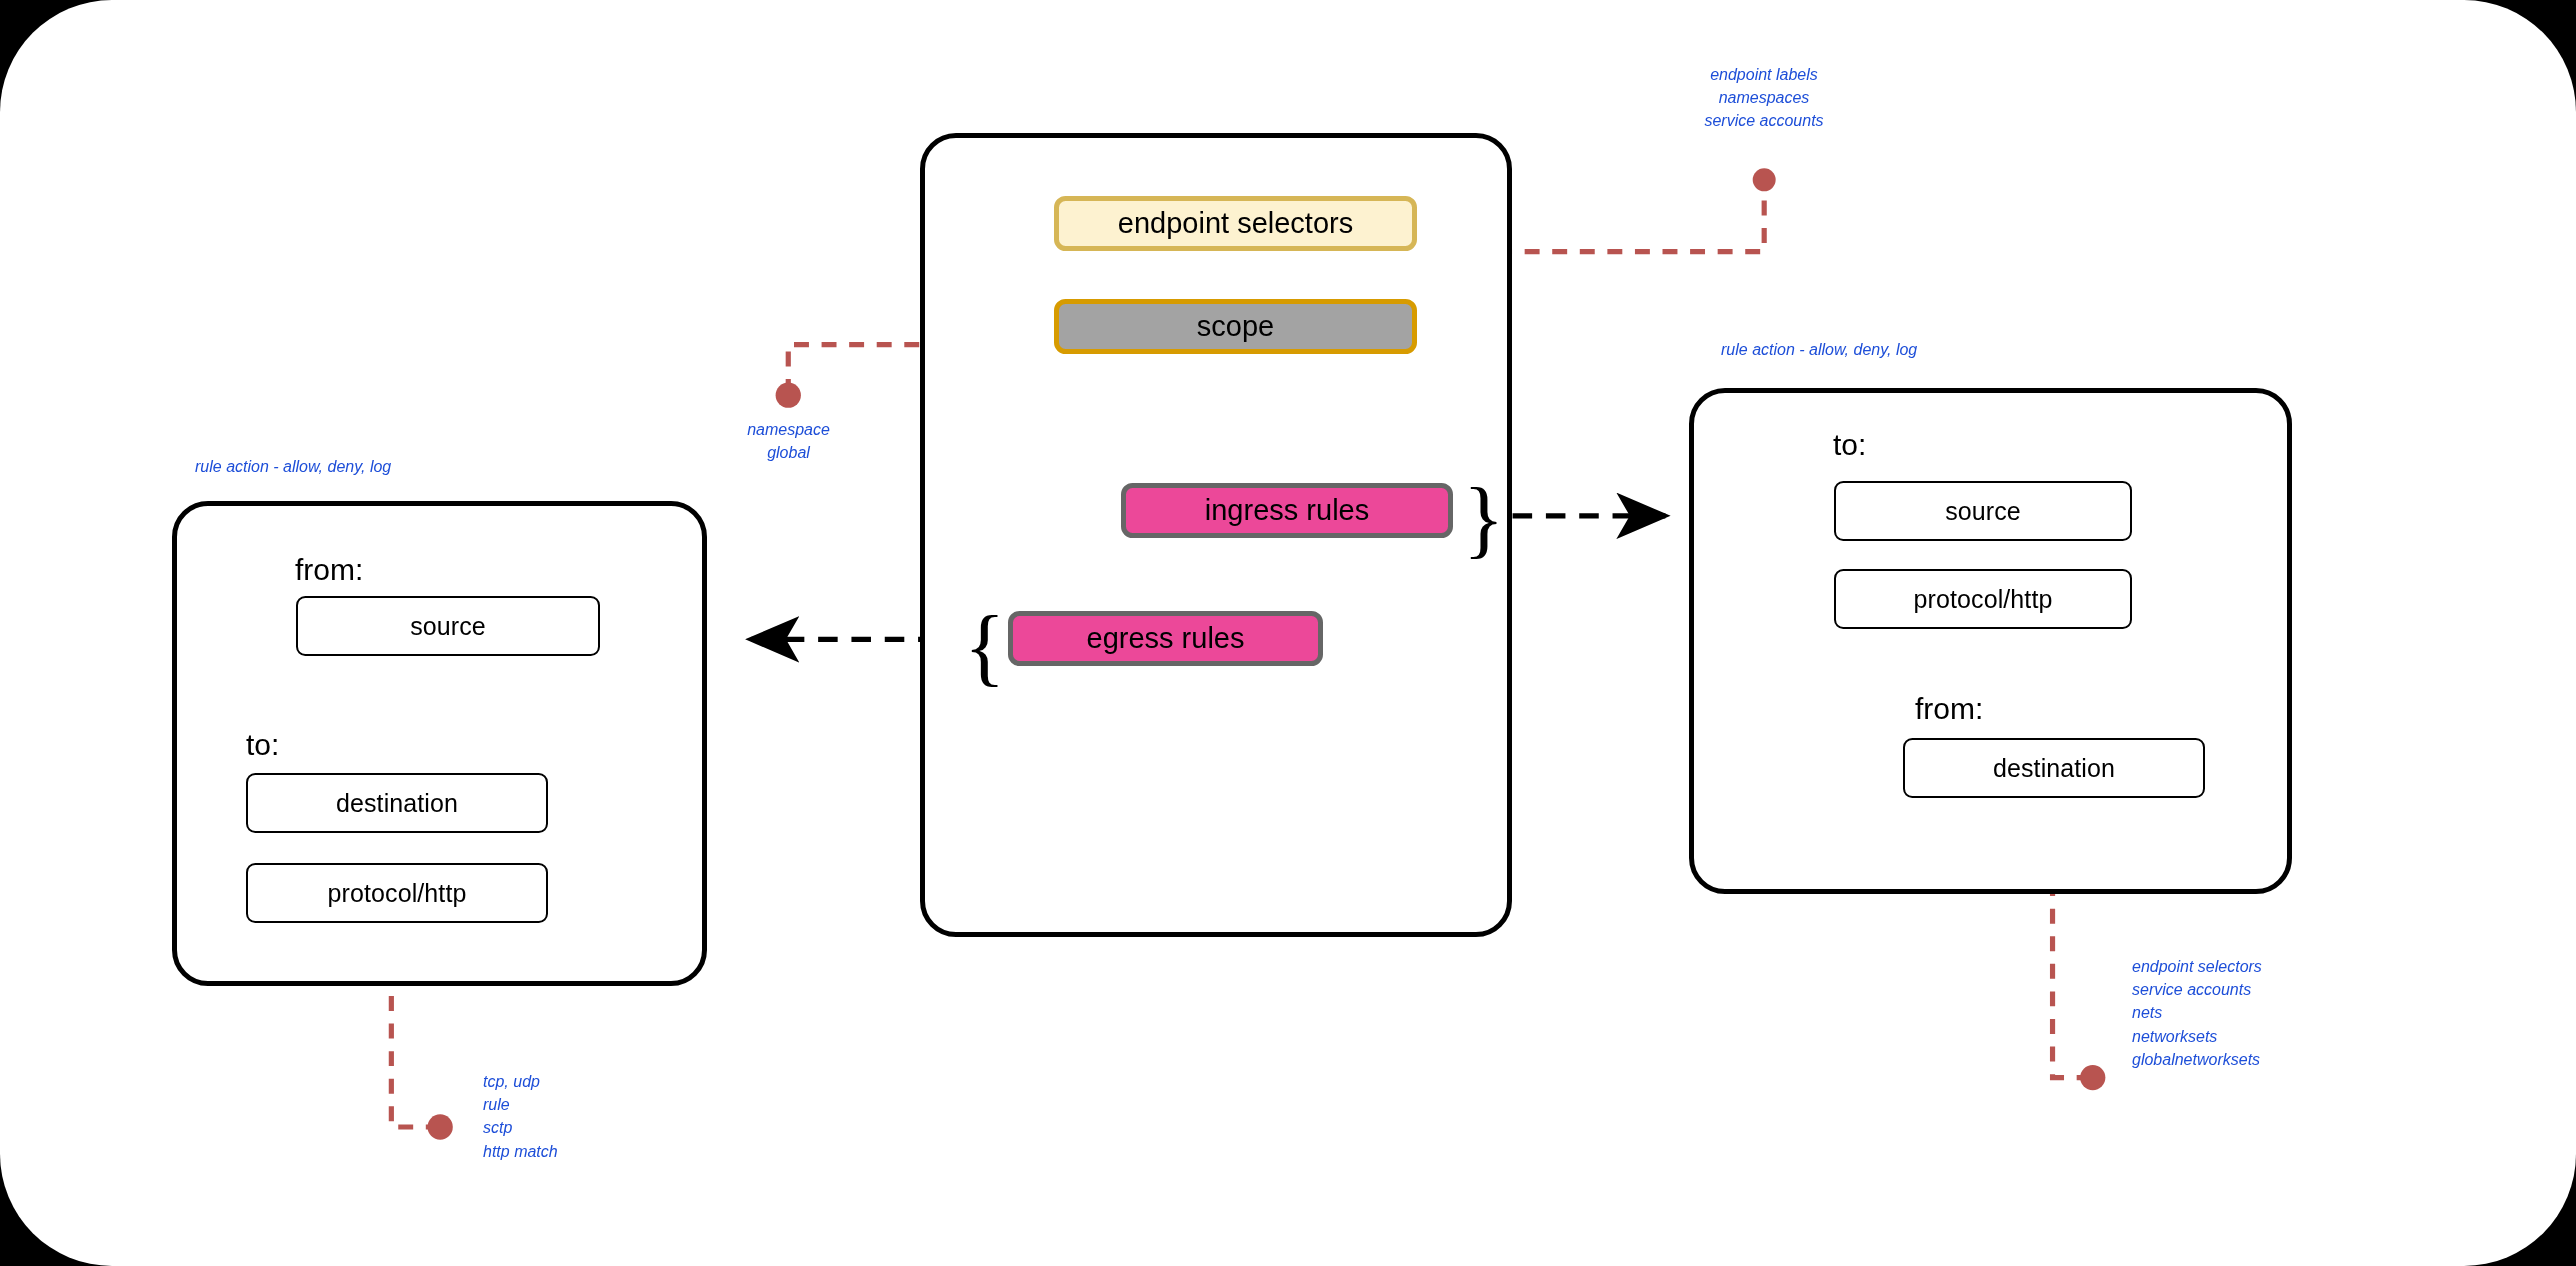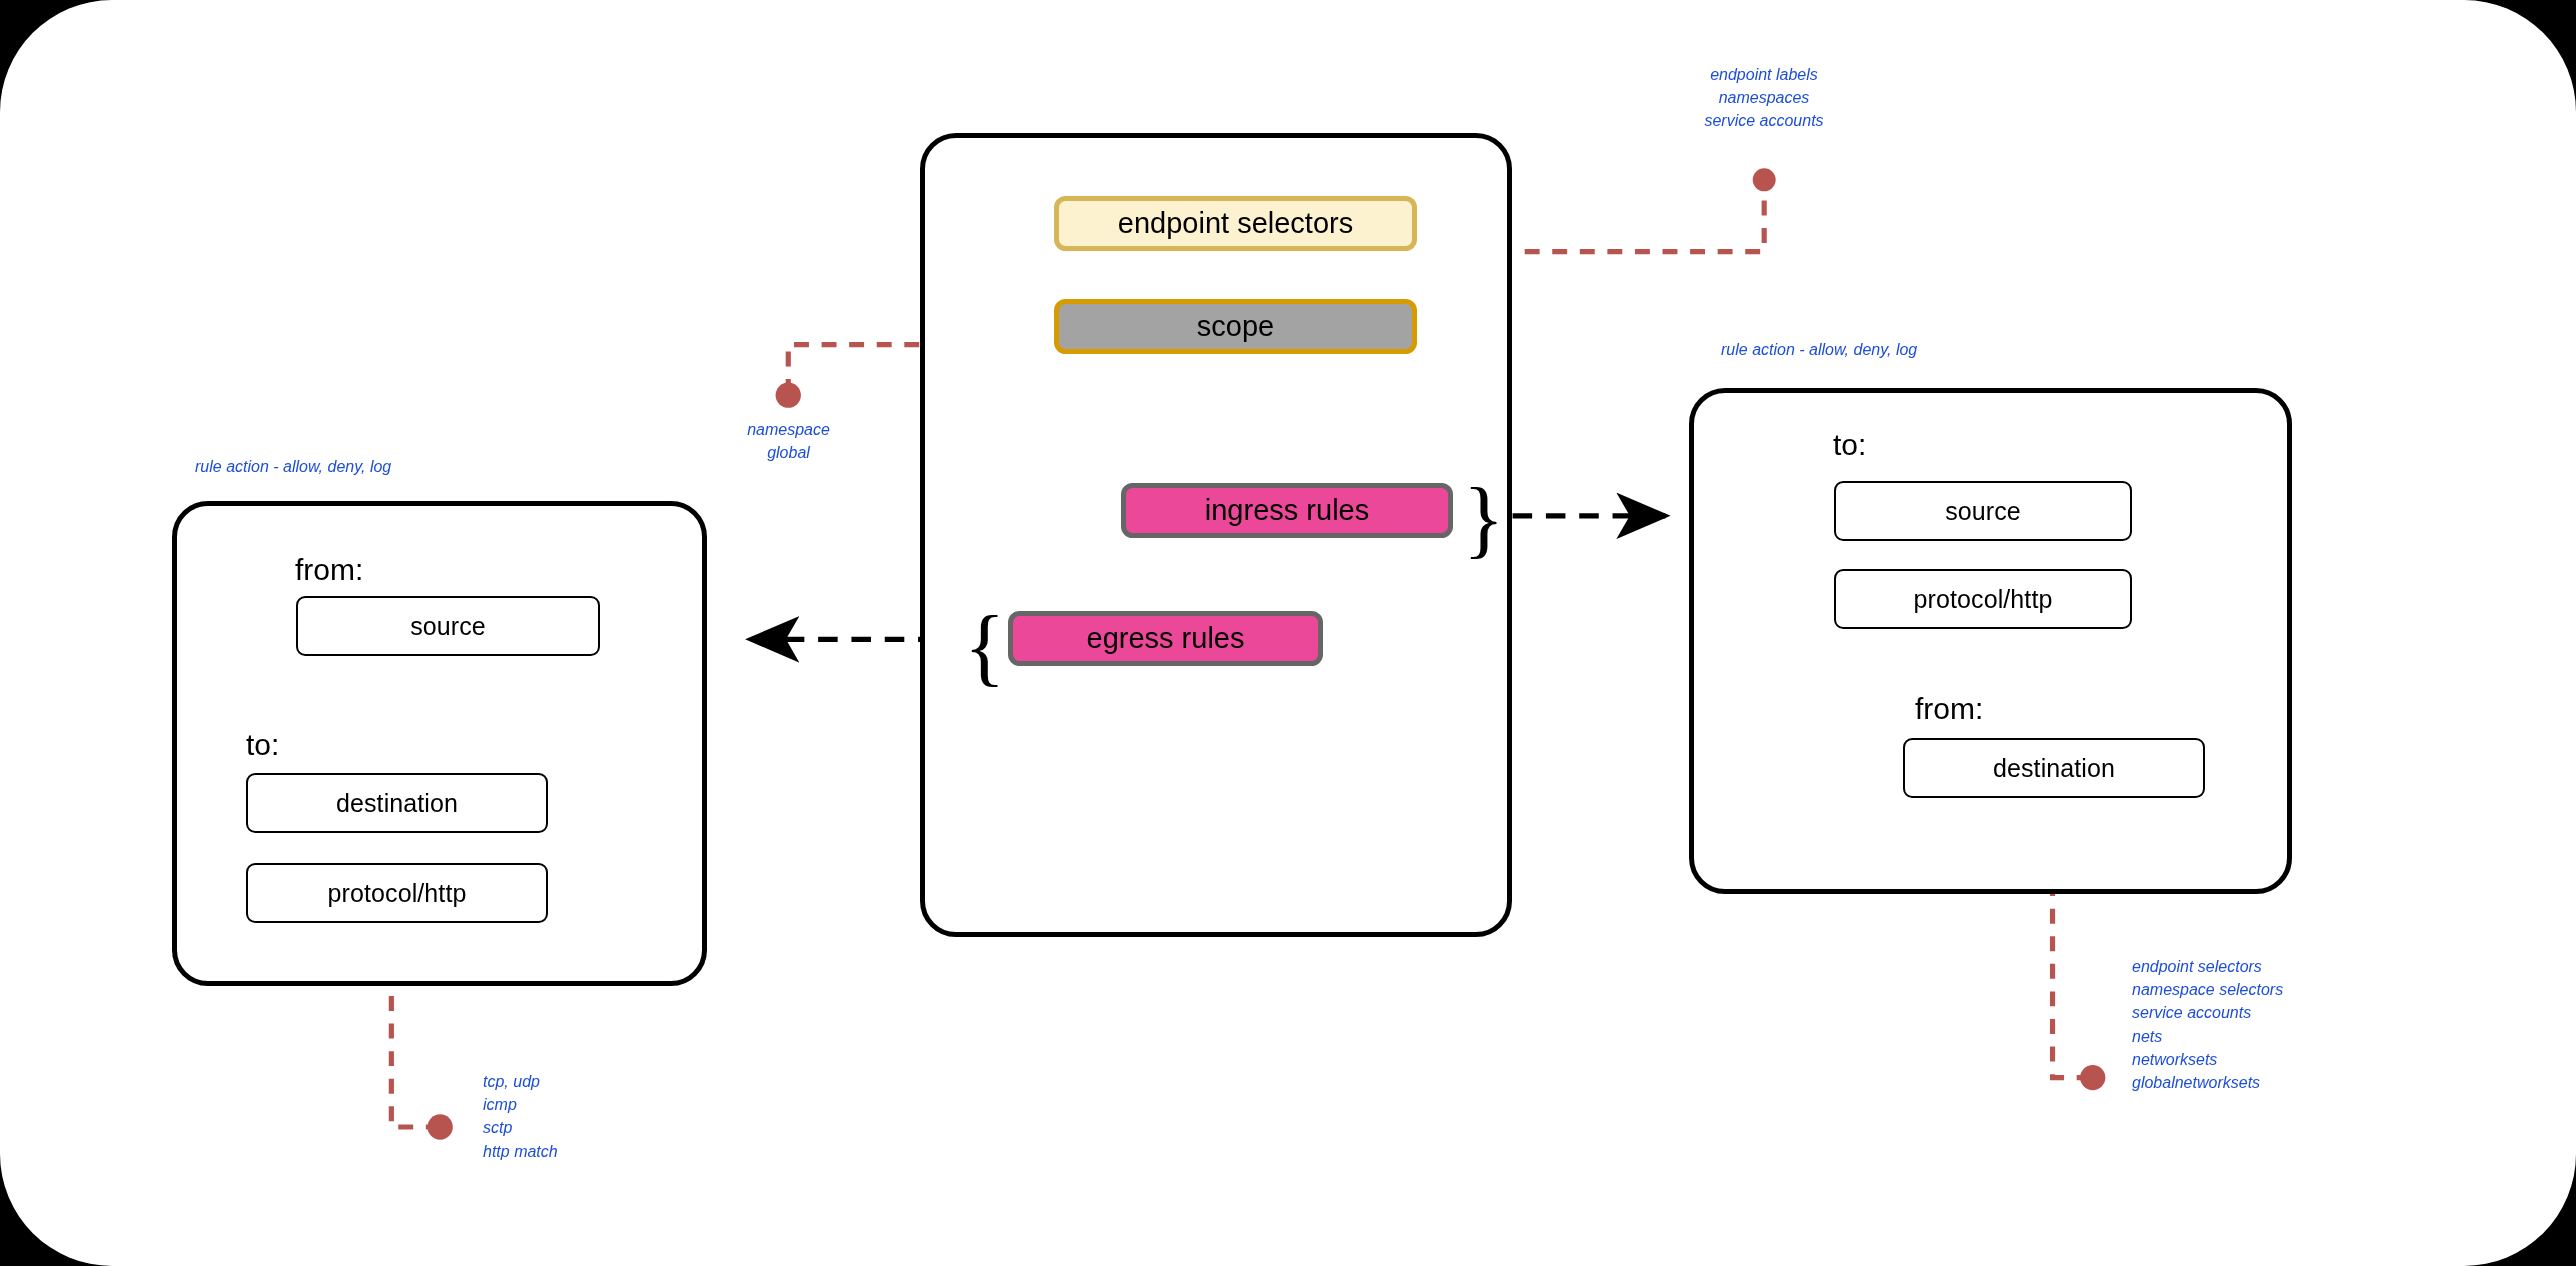--- a/index.html
+++ b/index.html
@@ -200,28 +200,27 @@
     <div>service accounts</div>
   </div>
 
   <div class="red-note center" style="left:662px; top:418px; width:253px;">
     <div>namespace</div>
     <div>global</div>
   </div>
 
   <div class="red-note left" style="left:483px; top:1070px; width:322px;">
     <div>tcp, udp</div>
-    <div>icmp</div>
+    <div>rule</div>
     <div>sctp</div>
     <div>http match</div>
   </div>
 
   <div class="red-note left" style="left:2132px; top:955px; width:402px;">
     <div>endpoint selectors</div>
-    <div>namespace selectors</div>
     <div>service accounts</div>
     <div>nets</div>
     <div>networksets</div>
     <div>globalnetworksets</div>
   </div>
 
 </div>
 
 
 </body></html>

